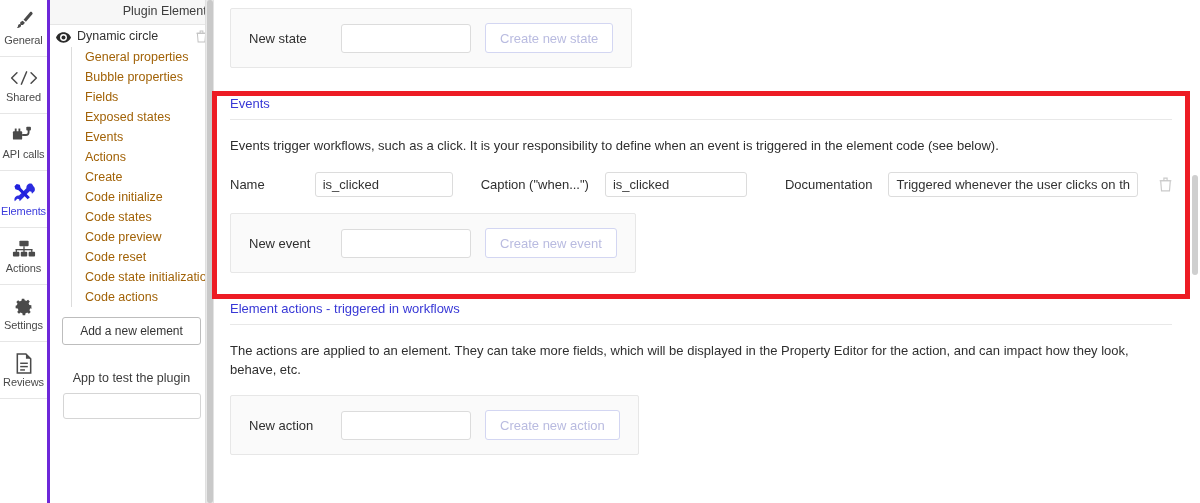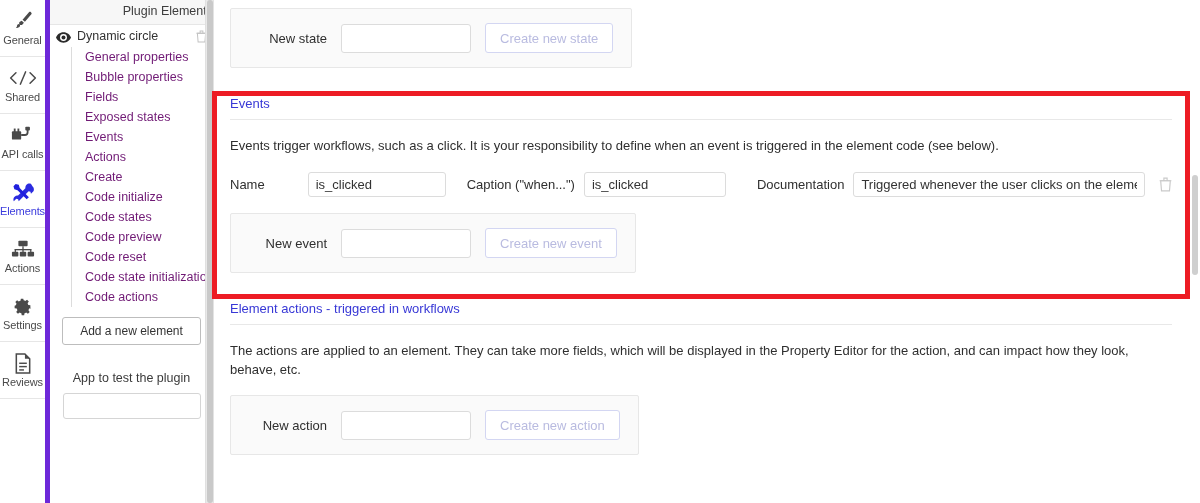--- a/index.html
+++ b/index.html
@@ -13,21 +13,21 @@
     color: #2d2d2d;
   }
   #app { position: relative; width: 1200px; height: 503px; display: flex; }
 
   
   .rail {
     width: 50px;
     min-width: 50px;
     height: 503px;
     background: #ffffff;
-    border-right: 5px solid #6d28d9;
+    border-right: 3px solid #6d28d9;
     display: flex;
     flex-direction: column;
   }
   .rail-item {
     height: 57px;
     border-bottom: 1px solid #e6e6e6;
     display: flex;
     flex-direction: column;
     align-items: center;
     justify-content: center;
@@ -77,21 +77,21 @@
     font-size: 12.5px;
     color: #333;
     flex: 1;
   }
   .sb-children {
     border-left: 1px solid #dcdcdc;
     margin-left: 21px;
   }
   .sb-child {
     font-size: 12.5px;
-    color: #701a75;
+    color: #a16207;
     padding: 3px 0 3px 13px;
     cursor: pointer;
     white-space: nowrap;
   }
   .sb-btn-wrap { padding: 10px 12px 0 12px; }
   .sb-btn {
     width: 100%;
     background: #ffffff;
     border: 1px solid #bdbdbd;
     border-radius: 3px;
@@ -151,21 +151,20 @@
     border-radius: 2px;
     display: inline-flex;
     align-items: center;
     gap: 14px;
     padding: 14px 18px;
   }
   .panel-label {
     font-size: 13px;
     color: #2f2f2f;
     min-width: 78px;
-    text-align: right;
   }
   .panel-input {
     width: 130px;
     height: 29px;
     border: 1px solid #dcdcdc;
     border-radius: 3px;
     background: #fff;
     font-family: "Liberation Sans", sans-serif;
     font-size: 13px;
     padding: 0 7px;
@@ -200,21 +199,21 @@
     color: #2f2f2f;
     line-height: 19px;
     margin: 16px 0 0 0;
     max-width: 944px;
   }
 
   
   .event-row {
     display: flex;
     align-items: center;
-    gap: 0;
+    gap: 7px;
     margin-top: 17px;
   }
   .field-label {
     font-size: 13px;
     color: #2f2f2f;
     white-space: nowrap;
   }
   .text-input {
     height: 25px;
     border: 1px solid #dcdcdc;

